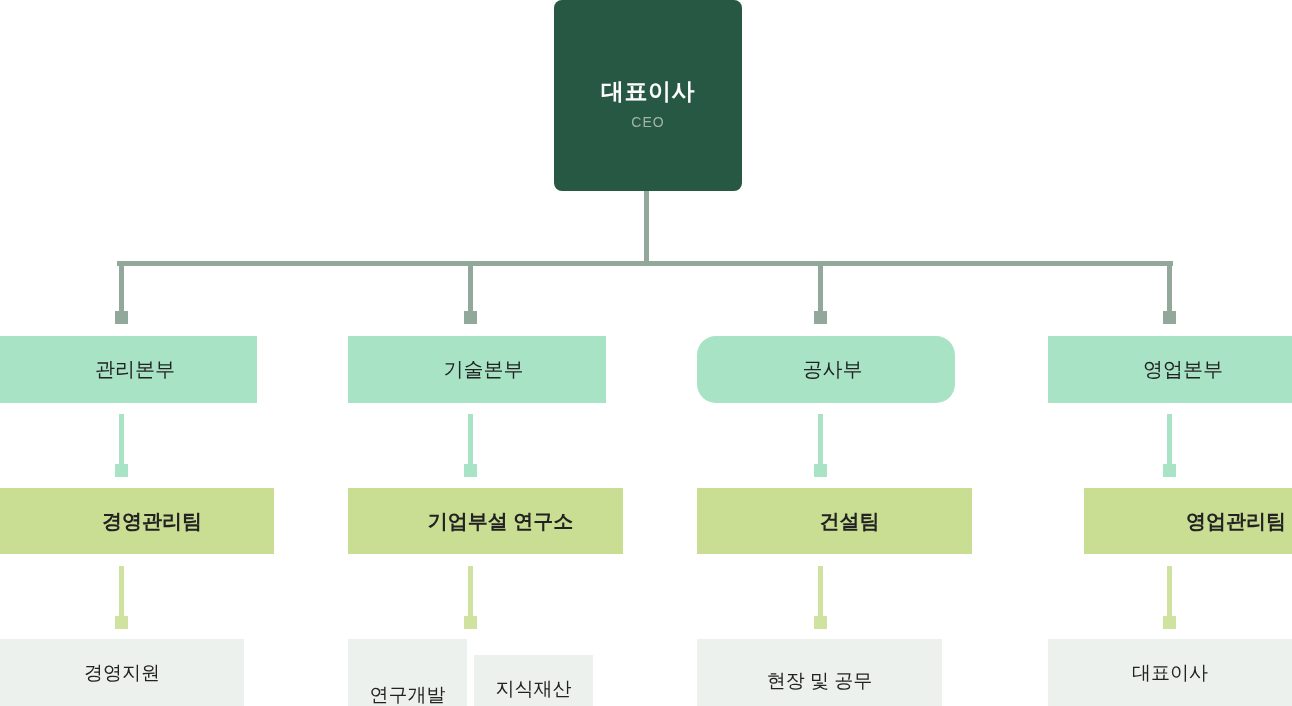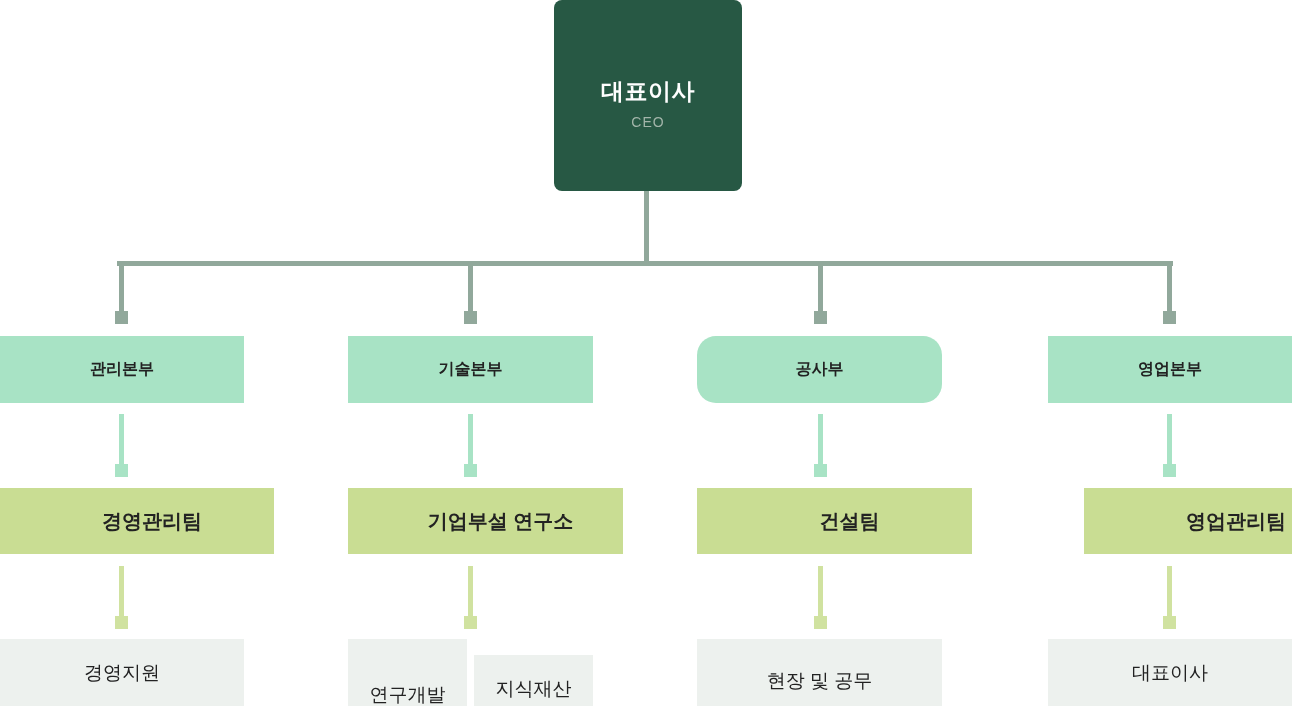--- a/index.html
+++ b/index.html
@@ -16,21 +16,21 @@
     overflow: hidden;
   }
   .node {
     position: absolute;
     display: flex;
     align-items: center;
     justify-content: center;
     text-align: center;
     color: var(--label-text);
   }
-  .lv2 { background: var(--division-bg); font-size: 16px; font-weight: 700; }
+  .lv2 { background: var(--division-bg); font-size: 20px; font-weight: 400; padding-left: 13px; }
   .lv3 { background: var(--team-bg);     font-size: 20px; font-weight: 600; padding-left: 30px; }
   .lv4 { background: var(--unit-bg);     font-size: 19px; font-weight: 500; }
   .ceo {
     position: absolute;
     left: 554px; top: 0; width: 188px; height: 191px;
     background: var(--ceo-bg);
     display: flex;
     flex-direction: column;
     align-items: center;
     justify-content: center;

